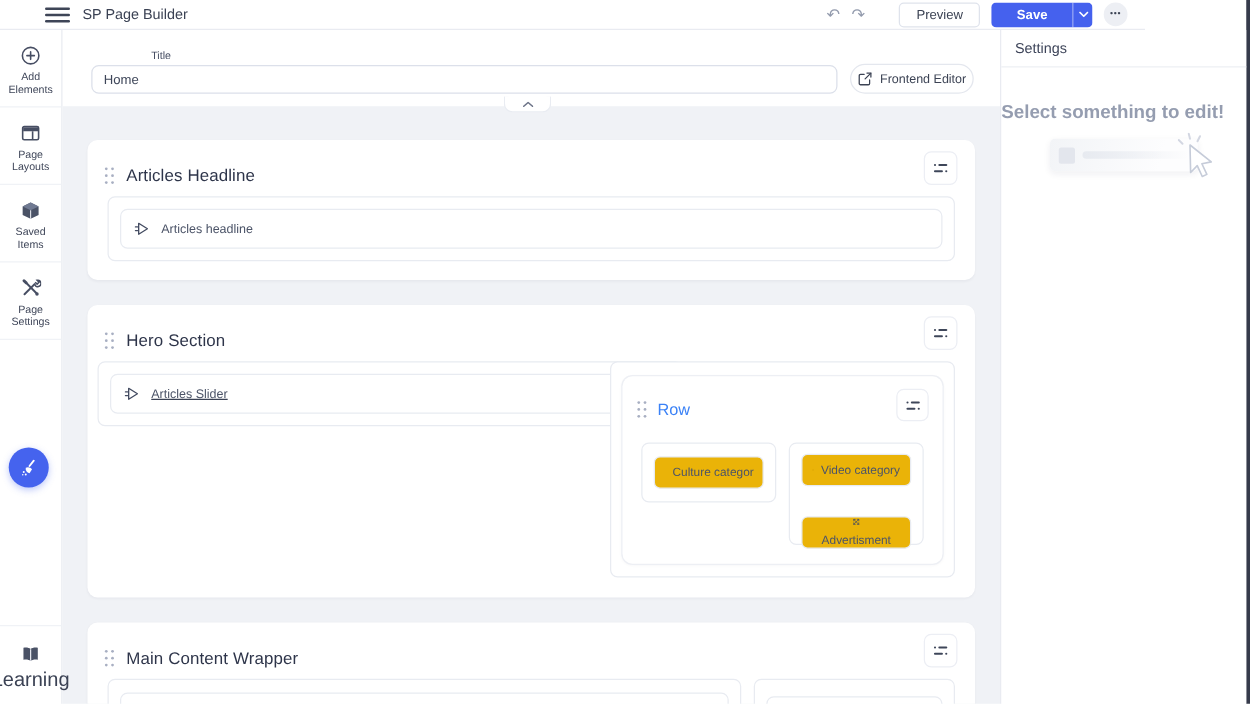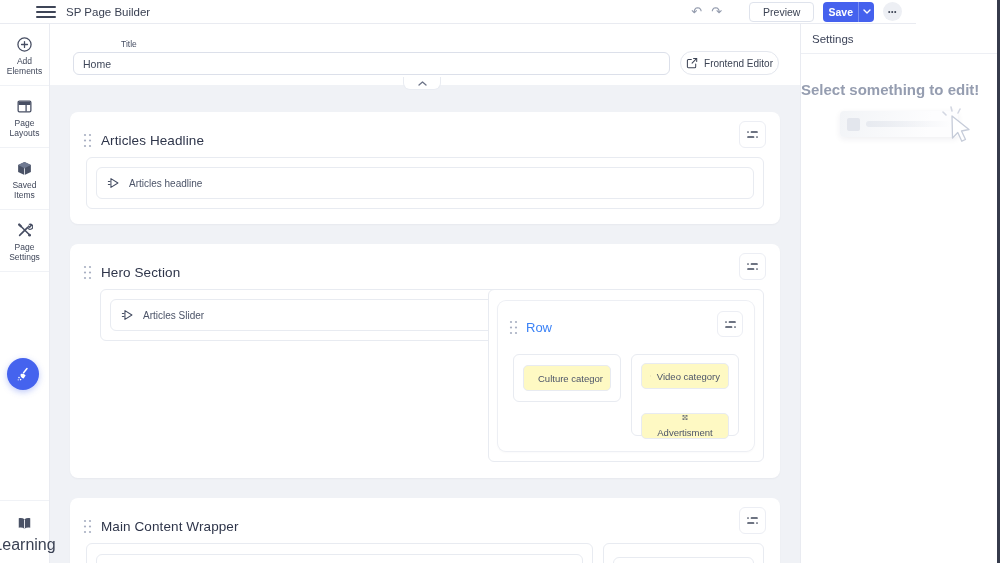--- a/index.html
+++ b/index.html
@@ -12,21 +12,21 @@
   .hamburger { width:20px; height:12px; margin-left:36px; display:flex; flex-direction:column;
     justify-content:space-between; cursor:pointer; }
   .hamburger span { display:block; height:2px; background:#3e4557; border-radius:1px; }
   .app-title { margin-left:10px; font-size:11.5px; font-weight:500; color:#3a4153; }
   .topbar-right { margin-left:auto; display:flex; align-items:center; gap:9px; padding-right:14px; }
   .histbtn { font-size:13px; color:#939bad; cursor:pointer; line-height:1; }
   .btn-preview { height:20px; padding:0 13px; background:#fff; border:1px solid #dfe3ec;
     border-radius:4px; font-size:10.5px; color:#3c4354; cursor:pointer; margin-left:18px;
     font-family:inherit; }
   .save-group { display:flex; height:20px; border-radius:4px; overflow:hidden; }
-  .btn-save { height:20px; padding:0 5px; background:#4561ee; border:none; color:#fff;
+  .btn-save { height:20px; padding:0 20px; background:#4561ee; border:none; color:#fff;
     font-size:10.5px; font-weight:600; cursor:pointer; font-family:inherit; }
   .btn-caret { width:16px; height:20px; background:#4561ee; border:none;
     border-left:1px solid rgba(255,255,255,.28); cursor:pointer; display:flex;
     align-items:center; justify-content:center; }
   .btn-more { width:19px; height:19px; border-radius:50%; background:#edeff4; border:none;
     font-size:7px; letter-spacing:.5px; color:#3c4354; cursor:pointer; display:flex;
     align-items:center; justify-content:center; font-family:inherit; }
 
   
   .sidebar { position:absolute; left:0; top:24px; width:50px; height:539px; background:#fff;
@@ -74,21 +74,21 @@
   .row-card { position:absolute; left:9px; top:11px; width:256px; height:150px; background:#fff;
     border-radius:8px; box-shadow:0 0 0 1px #edeff4, 0 1px 3px rgba(20,30,60,.05); }
   .row-head { position:relative; height:40px; display:flex; align-items:center;
     padding:13px 12px 0 11px; }
   .row-title { margin-left:8px; font-size:13px; font-weight:500; color:#3b82f6; }
   .row-opt { position:absolute; right:11px; top:10px; width:26px; height:26px; background:#fff;
     border:1px solid #eceef4; border-radius:6px; display:flex; align-items:center;
     justify-content:center; cursor:pointer; }
   .addon-sm { height:26px; border:1px solid #e8ebf1; border-radius:5px; display:flex;
     align-items:center; gap:6px; padding:0 8px; font-size:9.5px; color:#4c5468; cursor:pointer;
-    white-space:nowrap; overflow:hidden; background:#fef9c3; }
+    white-space:nowrap; overflow:hidden; background:#eab308; }
 
   
   .settings { position:absolute; left:800px; top:24px; width:197px; height:539px; background:#fff;
     border-left:1px solid #e9ebf1; z-index:5; }
   .settings-head { height:30px; border-bottom:1px solid #edeff4; display:flex; align-items:center;
     padding-left:11px; font-size:11.5px; color:#3d4459; }
   .empty-msg { margin-top:27px; font-size:15px; color:#959db0;font-weight:bold; }
   .illus-card { position:relative; margin:13px auto 0; width:118px; height:26px; border-radius:4px;
     background:linear-gradient(105deg,#f2f4f7 0%,#fdfdfe 75%);
     box-shadow:0 2px 6px rgba(25,35,65,.07); display:flex; align-items:center; padding:0 7px; }
@@ -262,21 +262,21 @@
             <g stroke="#3e4659" stroke-width="1.7" stroke-linecap="round">
               <line x1="2" y1="3" x2="2.01" y2="3"></line>
               <line x1="5.5" y1="3" x2="11" y2="3"></line>
               <line x1="2" y1="8" x2="7.5" y2="8"></line>
               <line x1="11" y1="8" x2="11.01" y2="8"></line>
             </g>
           </svg>
       </button>
     </div>
 
-    <div class="col-box" style="left:30px; top:45px; width:468px; height:52px;">
+    <div class="col-box" style="left:8px; top:45px; width:468px; height:52px;text-decoration:underline;">
       <div class="addon">
         <svg width="14" height="14" viewBox="0 0 16 16">
             <path d="M4.5 3 L12.5 8 L4.5 13 Z" fill="none" stroke="#434b61" stroke-width="1.2" stroke-linejoin="round"></path>
             <line x1="1.5" y1="6.3" x2="3.5" y2="6.3" stroke="#434b61" stroke-width="1.1" stroke-linecap="round"></line>
             <line x1="1.5" y1="9.7" x2="3.5" y2="9.7" stroke="#434b61" stroke-width="1.1" stroke-linecap="round"></line>
           </svg>
         <span>Articles Slider</span>
       </div>
     </div>
 

